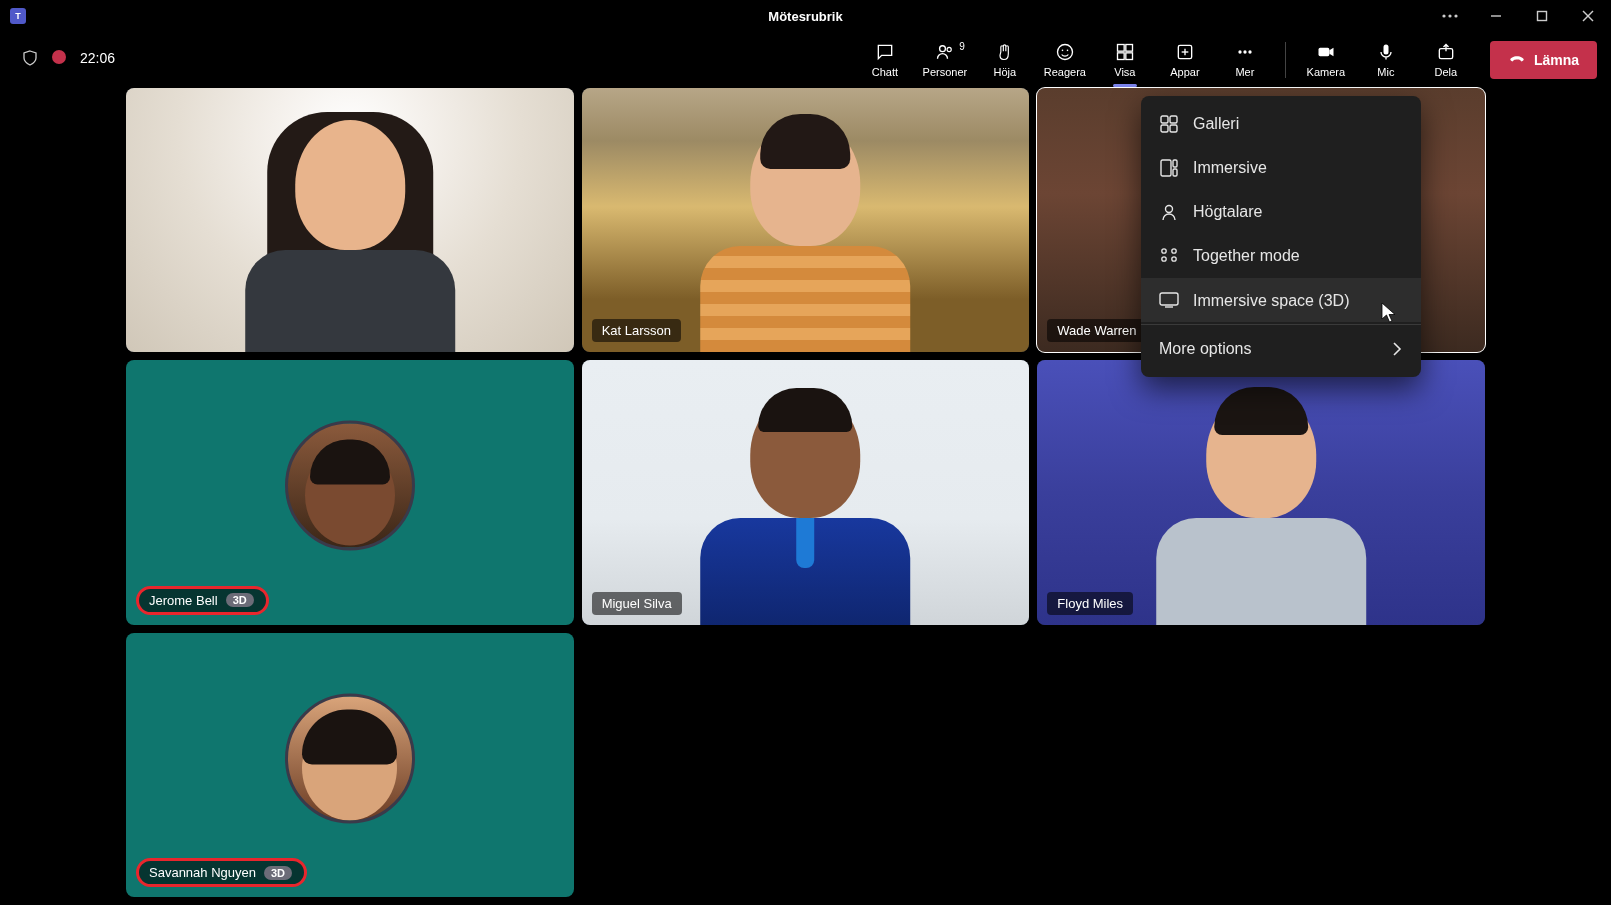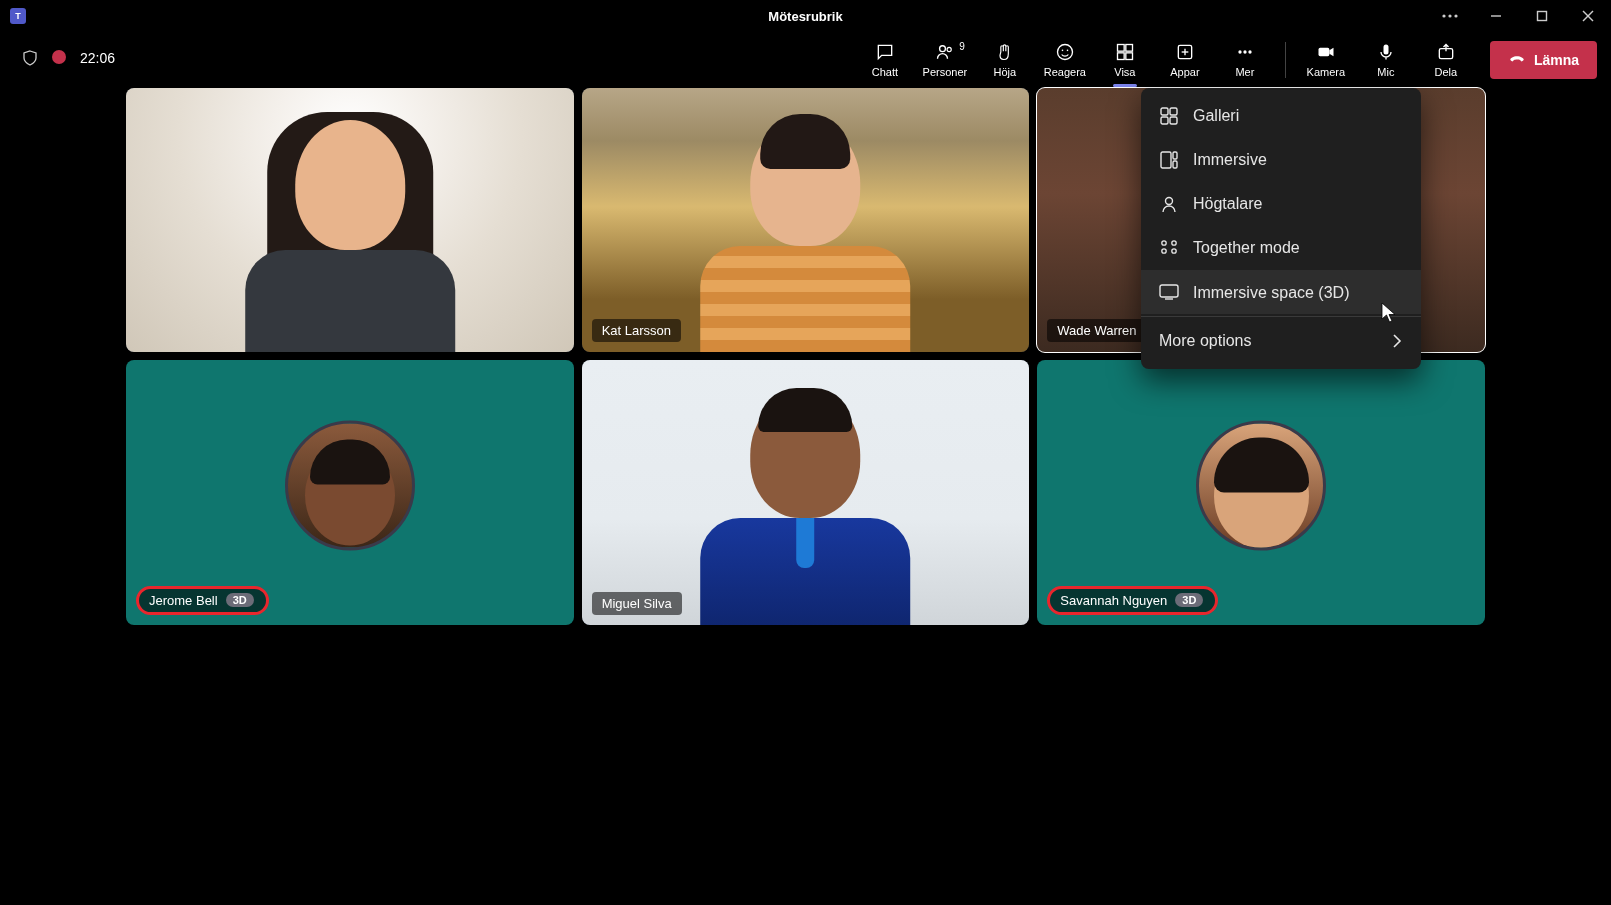--- a/index.html
+++ b/index.html
@@ -179,21 +179,21 @@
     width:210px;height:110px;border-radius:40px 40px 0 0;
     background:#2b2f36;
   }
   .body-orange{ background: repeating-linear-gradient(0deg,#d48a3c 0 12px,#e6a55a 12px 24px);}
   .body-blue{ background: linear-gradient(180deg,#18389e 0%, #0f2670 100%);}
   .body-grey{ background:#b9c2cc; }
   .body-rust{ background:#b85a30; }
   
   .menu {
     position:absolute;
-    top:88px;right:190px;
+    top:96px;right:190px;
     width:280px;
     background:#1f1f1f;
     border-radius:8px;
     box-shadow:0 12px 30px rgba(0,0,0,0.6);
     padding:6px 0;
     z-index:50;
     color:#e6e6e6;
   }
   .menu-item {
     display:flex;align-items:center;gap:14px;
@@ -398,20 +398,32 @@
         </div>
       <div class="body body-blue">
           <div style="width:18px;height:50px;background:#1e7ad6;margin:0 auto;border-radius:0 0 8px 8px"></div>
         </div>
     </div>
     <div class="nameplate">
       <span>Miguel Silva</span>
     </div>
   </div>
 
+  <div class="tile">
+    <div class="tile-bg scene-purple"></div>
+    <div class="fig">
+      <div class="head" style="background:#e6b48e">
+          <div style="position:absolute;top:-5px;left:8px;right:8px;height:48px;background:#1b1512;border-radius:40px 40px 8px 8px"></div>
+        </div>
+      <div class="body body-grey"></div>
+    </div>
+    <div class="nameplate">
+      <span>Floyd Miles</span>
+    </div>
+  </div>
 
 
   <div class="tile dark">
     <div class="avatar-circle" style="background:linear-gradient(180deg,#d9a47a,#6b3c24)">
       <div style="width:95px;height:105px;border-radius:50%;background:#d9a47a;position:relative;top:10px">
         <div style="position:absolute;top:-6px;left:0;right:0;height:55px;background:#1a1310;border-radius:45px 45px 10px 10px"></div>
       </div>
     </div>
     <div class="nameplate highlight-nameplate">
       <span>Savannah Nguyen</span>

